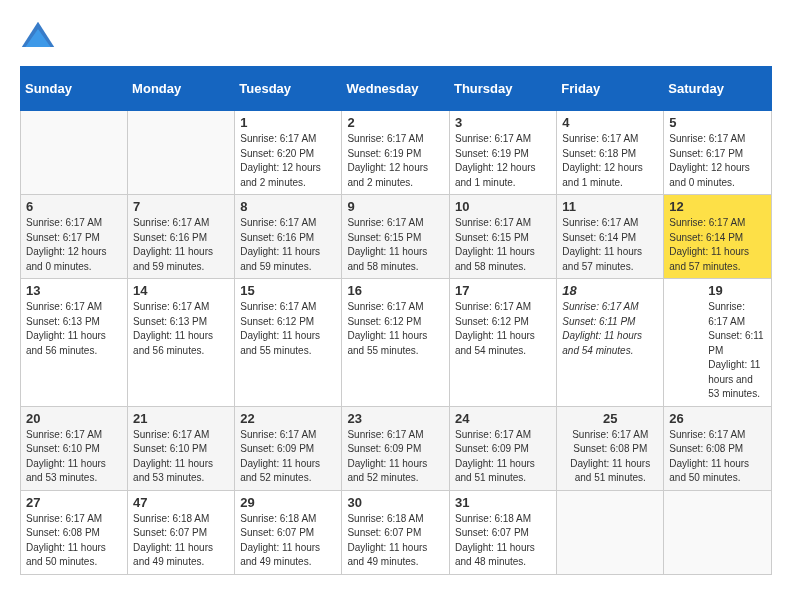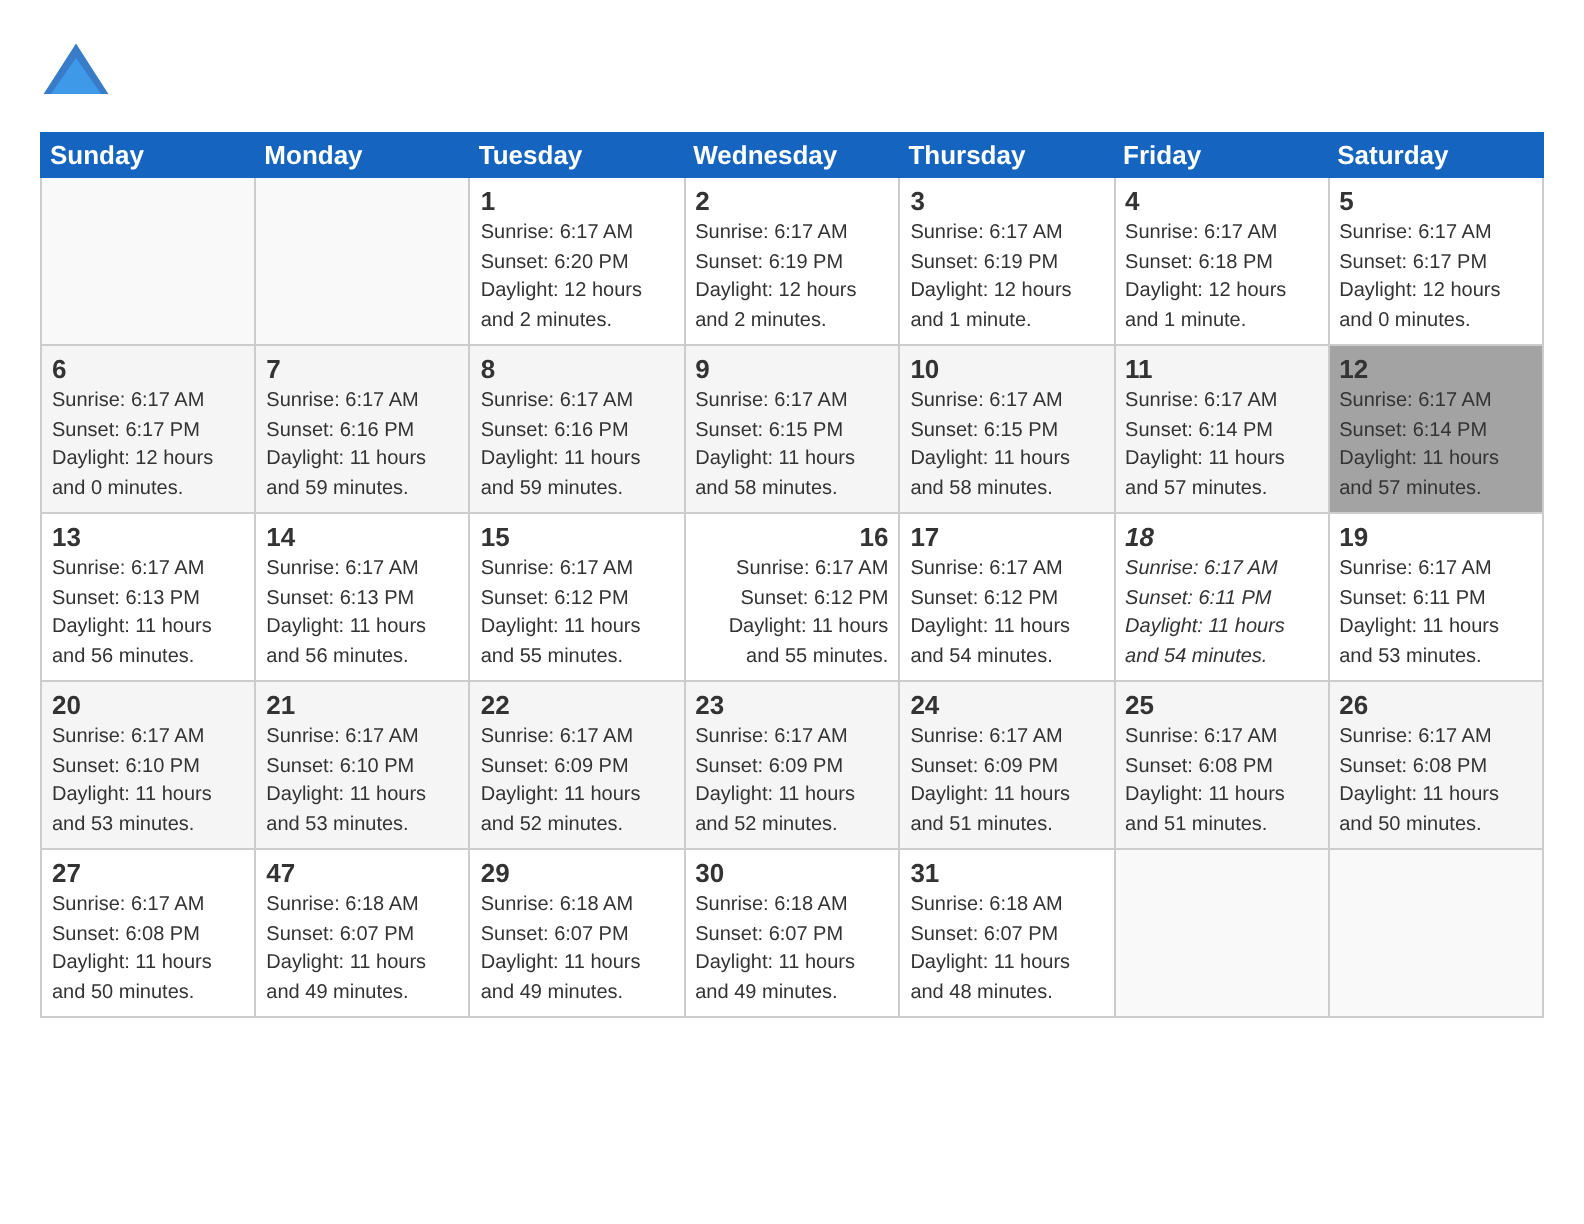--- a/index.html
+++ b/index.html
@@ -48,21 +48,21 @@
     .calendar {
       width: 100%;
       border-collapse: collapse;
       border: 1px solid #ccc;
     }
     .calendar th {
       background-color: #1565c0;
       color: #fff;
       font-size: 13px;
       font-weight: bold;
-      padding: 3px 4px;
+      padding: 14px 4px;
       text-align: left;
       border: 1px solid #1565c0;
     }
     .calendar td {
       border: 1px solid #ccc;
       vertical-align: top;
       padding: 4px 5px;
       width: 108px;
       min-height: 80px;
       font-size: 10.5px;
@@ -162,51 +162,51 @@
           <div class="day-info">Sunrise: 6:17 AM<br>Sunset: 6:15 PM<br>Daylight: 11 hours and 58 minutes.</div>
         </td>
         <td style="background: rgb(245, 245, 245);">
           <div class="day-number">10</div>
           <div class="day-info">Sunrise: 6:17 AM<br>Sunset: 6:15 PM<br>Daylight: 11 hours and 58 minutes.</div>
         </td>
         <td style="background: rgb(245, 245, 245); margin-left: 27px;">
           <div class="day-number">11</div>
           <div class="day-info">Sunrise: 6:17 AM<br>Sunset: 6:14 PM<br>Daylight: 11 hours and 57 minutes.</div>
         </td>
-        <td style="background: #a3a3a3;">
+        <td style="background: #fde047;">
           <div class="day-number">12</div>
           <div class="day-info">Sunrise: 6:17 AM<br>Sunset: 6:14 PM<br>Daylight: 11 hours and 57 minutes.</div>
         </td>
       </tr>
       <tr>
         <td style="background: rgb(255, 255, 255);">
           <div class="day-number">13</div>
           <div class="day-info">Sunrise: 6:17 AM<br>Sunset: 6:13 PM<br>Daylight: 11 hours and 56 minutes.</div>
         </td>
         <td style="background: rgb(255, 255, 255);">
           <div class="day-number">14</div>
           <div class="day-info">Sunrise: 6:17 AM<br>Sunset: 6:13 PM<br>Daylight: 11 hours and 56 minutes.</div>
         </td>
         <td style="background: rgb(255, 255, 255);">
           <div class="day-number">15</div>
           <div class="day-info">Sunrise: 6:17 AM<br>Sunset: 6:12 PM<br>Daylight: 11 hours and 55 minutes.</div>
         </td>
-        <td style="background: rgb(255, 255, 255); text-align: right;">
+        <td style="background: rgb(255, 255, 255);">
           <div class="day-number">16</div>
           <div class="day-info">Sunrise: 6:17 AM<br>Sunset: 6:12 PM<br>Daylight: 11 hours and 55 minutes.</div>
         </td>
         <td style="background: rgb(255, 255, 255);">
           <div class="day-number">17</div>
           <div class="day-info">Sunrise: 6:17 AM<br>Sunset: 6:12 PM<br>Daylight: 11 hours and 54 minutes.</div>
         </td>
         <td style="background: rgb(255, 255, 255); font-style: italic;">
           <div class="day-number">18</div>
           <div class="day-info">Sunrise: 6:17 AM<br>Sunset: 6:11 PM<br>Daylight: 11 hours and 54 minutes.</div>
         </td>
-        <td style="background: rgb(255, 255, 255);">
+        <td style="background: rgb(255, 255, 255); padding-left: 44px;">
           <div class="day-number">19</div>
           <div class="day-info">Sunrise: 6:17 AM<br>Sunset: 6:11 PM<br>Daylight: 11 hours and 53 minutes.</div>
         </td>
       </tr>
       <tr>
         <td style="background: rgb(245, 245, 245); margin-top: 32px;">
           <div class="day-number">20</div>
           <div class="day-info">Sunrise: 6:17 AM<br>Sunset: 6:10 PM<br>Daylight: 11 hours and 53 minutes.</div>
         </td>
         <td style="background: rgb(245, 245, 245);">
@@ -218,21 +218,21 @@
           <div class="day-info">Sunrise: 6:17 AM<br>Sunset: 6:09 PM<br>Daylight: 11 hours and 52 minutes.</div>
         </td>
         <td style="background: rgb(245, 245, 245);">
           <div class="day-number">23</div>
           <div class="day-info">Sunrise: 6:17 AM<br>Sunset: 6:09 PM<br>Daylight: 11 hours and 52 minutes.</div>
         </td>
         <td style="background: rgb(245, 245, 245);">
           <div class="day-number">24</div>
           <div class="day-info">Sunrise: 6:17 AM<br>Sunset: 6:09 PM<br>Daylight: 11 hours and 51 minutes.</div>
         </td>
-        <td style="background: rgb(245, 245, 245);">
+        <td style="background: rgb(245, 245, 245); text-align: center;">
           <div class="day-number">25</div>
           <div class="day-info">Sunrise: 6:17 AM<br>Sunset: 6:08 PM<br>Daylight: 11 hours and 51 minutes.</div>
         </td>
         <td style="background: rgb(245, 245, 245);">
           <div class="day-number">26</div>
           <div class="day-info">Sunrise: 6:17 AM<br>Sunset: 6:08 PM<br>Daylight: 11 hours and 50 minutes.</div>
         </td>
       </tr>
       <tr>
         <td style="background: rgb(255, 255, 255);">

